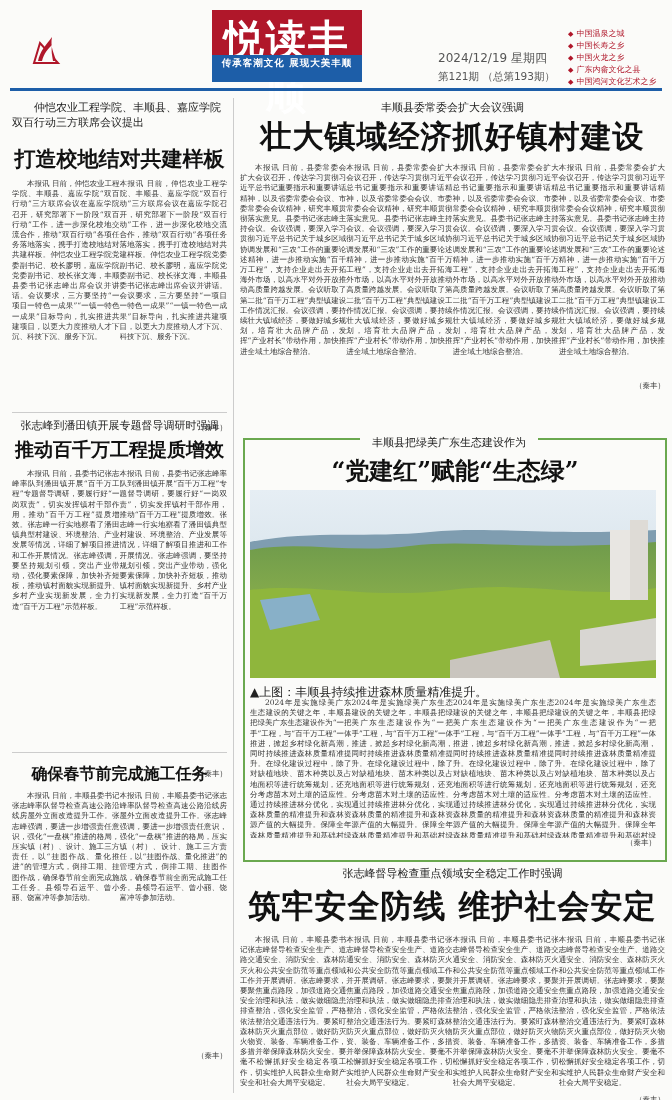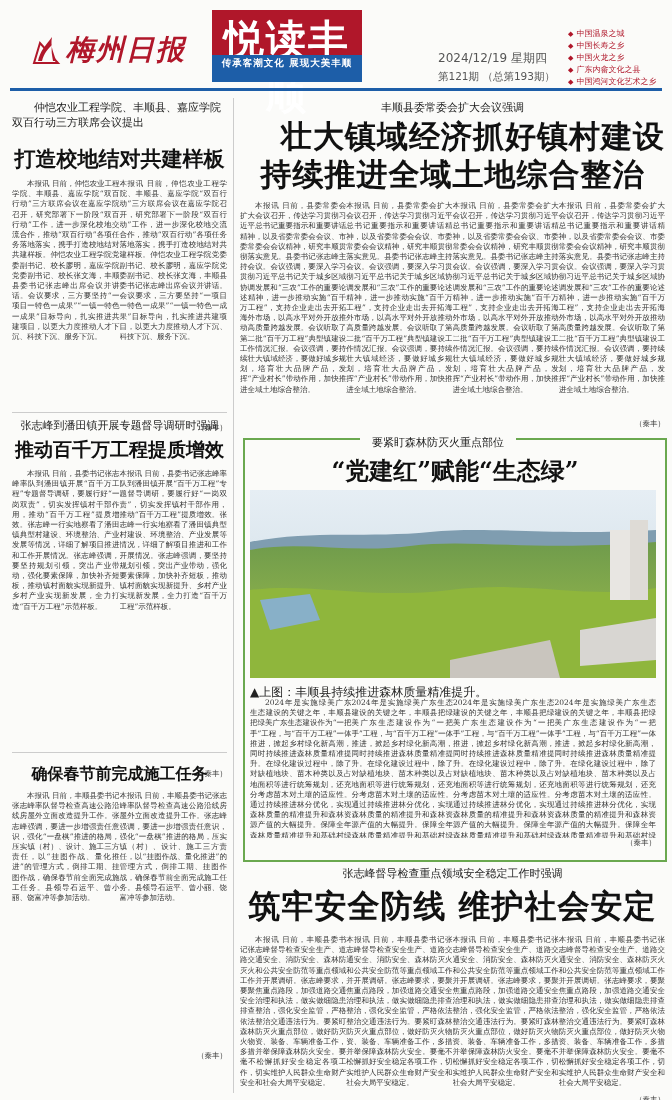--- a/index.html
+++ b/index.html
@@ -36,21 +36,20 @@
 <body>
 
 <div class="abs logo">
   <div class="logo-mark">
     <svg width="32" height="34" viewBox="0 0 32 34">
       <path d="M4 30 L10 10 L28 30 Z" fill="none" stroke="#b0172a" stroke-width="2"></path>
       <path d="M8 28 C10 18 16 12 22 4 C20 14 24 20 26 28 Z" fill="#b0172a"></path>
       <path d="M12 28 C14 20 18 16 22 12 C21 18 22 22 23 28 Z" fill="#fbfbf9"></path>
     </svg>
   </div>
-  <span class="logo-text">梅州日报</span>
 </div>
 
 <div class="abs brand">
   <div class="brand-title">悦读丰顺</div>
   <div class="brand-sub">传承客潮文化 展现大美丰顺</div>
 </div>
 
 <div class="abs dateline">2024/12/19 星期四</div>
 <div class="abs issue">第121期 （总第193期）</div>
 
@@ -94,33 +93,32 @@
     <div class="body-text">本报讯 日前，丰顺县委书记张志峰率队督导检查高速公路沿线房屋外立面改造提升工作。张志峰强调，要进一步增强责任意识，强化“一盘棋”推进的格局，压实镇（村）、设计、施工三方责任，以“挂图作战、量化推进”的管理方式，倒排工期、挂图作战，确保春节前全面完成施工任务。县领导石运平、曾小丽、饶富冲等参加活动。</div>
     <div class="body-text" style="text-indent:0;">本报讯 日前，丰顺县委书记张志峰率队督导检查高速公路沿线房屋外立面改造提升工作。张志峰强调，要进一步增强责任意识，强化“一盘棋”推进的格局，压实镇（村）、设计、施工三方责任，以“挂图作战、量化推进”的管理方式，倒排工期、挂图作战，确保春节前全面完成施工任务。县领导石运平、曾小丽、饶富冲等参加活动。</div>
   </div>
   <div class="byline">（秦丰）</div>
 </div>
 
 <div class="abs vrule" style="left:233px;top:98px;height:995px;"></div>
 
 <div class="abs" style="left:240px;top:100px;width:425px;">
   <div class="kicker" style="text-align:center;">丰顺县委常委会扩大会议强调</div>
-  <div class="head" style="font-size:31px;text-align:right;line-height:38px;margin-top:2px;letter-spacing:1px;">壮大镇域经济抓好镇村建设</div>
-  <div class="head" style="font-size:31px;text-align:center;line-height:38px;letter-spacing:1px;">持续推进全域土地综合整治</div>
+  <div class="head" style="font-size:31px;text-align:center;line-height:38px;margin-top:2px;letter-spacing:1px;">壮大镇域经济抓好镇村建设</div>
   <div class="cols" style="height:218px;margin-top:8px;">
     <div class="body-text">本报讯 日前，县委常委会扩大会议召开，传达学习贯彻习近平总书记重要指示和重要讲话精神，以及省委常委会会议、市委常委会会议精神，研究丰顺贯彻落实意见。县委书记张志峰主持会议。会议强调，要深入学习贯彻习近平总书记关于城乡区域协调发展和“三农”工作的重要论述精神，进一步推动实施“百千万工程”，支持企业走出去开拓海外市场，以高水平对外开放推动高质量跨越发展。会议听取了第二批“百千万工程”典型镇建设工作情况汇报。会议强调，要持续壮大镇域经济，要做好城乡规划，培育壮大品牌产品，发挥“产业村长”带动作用，加快推进全域土地综合整治。</div>
     <div class="body-text" style="text-indent:0;">本报讯 日前，县委常委会扩大会议召开，传达学习贯彻习近平总书记重要指示和重要讲话精神，以及省委常委会会议、市委常委会会议精神，研究丰顺贯彻落实意见。县委书记张志峰主持会议。会议强调，要深入学习贯彻习近平总书记关于城乡区域协调发展和“三农”工作的重要论述精神，进一步推动实施“百千万工程”，支持企业走出去开拓海外市场，以高水平对外开放推动高质量跨越发展。会议听取了第二批“百千万工程”典型镇建设工作情况汇报。会议强调，要持续壮大镇域经济，要做好城乡规划，培育壮大品牌产品，发挥“产业村长”带动作用，加快推进全域土地综合整治。</div>
     <div class="body-text" style="text-indent:0;">本报讯 日前，县委常委会扩大会议召开，传达学习贯彻习近平总书记重要指示和重要讲话精神，以及省委常委会会议、市委常委会会议精神，研究丰顺贯彻落实意见。县委书记张志峰主持会议。会议强调，要深入学习贯彻习近平总书记关于城乡区域协调发展和“三农”工作的重要论述精神，进一步推动实施“百千万工程”，支持企业走出去开拓海外市场，以高水平对外开放推动高质量跨越发展。会议听取了第二批“百千万工程”典型镇建设工作情况汇报。会议强调，要持续壮大镇域经济，要做好城乡规划，培育壮大品牌产品，发挥“产业村长”带动作用，加快推进全域土地综合整治。</div>
     <div class="body-text" style="text-indent:0;">本报讯 日前，县委常委会扩大会议召开，传达学习贯彻习近平总书记重要指示和重要讲话精神，以及省委常委会会议、市委常委会会议精神，研究丰顺贯彻落实意见。县委书记张志峰主持会议。会议强调，要深入学习贯彻习近平总书记关于城乡区域协调发展和“三农”工作的重要论述精神，进一步推动实施“百千万工程”，支持企业走出去开拓海外市场，以高水平对外开放推动高质量跨越发展。会议听取了第二批“百千万工程”典型镇建设工作情况汇报。会议强调，要持续壮大镇域经济，要做好城乡规划，培育壮大品牌产品，发挥“产业村长”带动作用，加快推进全域土地综合整治。</div>
   </div>
   <div class="byline">（秦丰）</div>
 </div>
 
 <div class="abs gbox"></div>
-<div class="abs gkicker">要紧盯森林防灭火重点部位</div>
+<div class="abs gkicker">丰顺县把绿美广东生态建设作为</div>
 <div class="abs head" style="left:243px;top:455px;width:424px;text-align:center;font-size:24px;">“党建红”赋能“生态绿”</div>
 
 <div class="abs photo">
   <svg width="406" height="188" viewBox="0 0 406 188" preserveAspectRatio="none">
     <defs>
       <linearGradient id="sky" x1="0" y1="0" x2="0" y2="1">
         <stop offset="0" stop-color="#e6eef4"></stop>
         <stop offset="1" stop-color="#c9d9e3"></stop>
       </linearGradient>
       <linearGradient id="forest" x1="0" y1="0" x2="0" y2="1">

